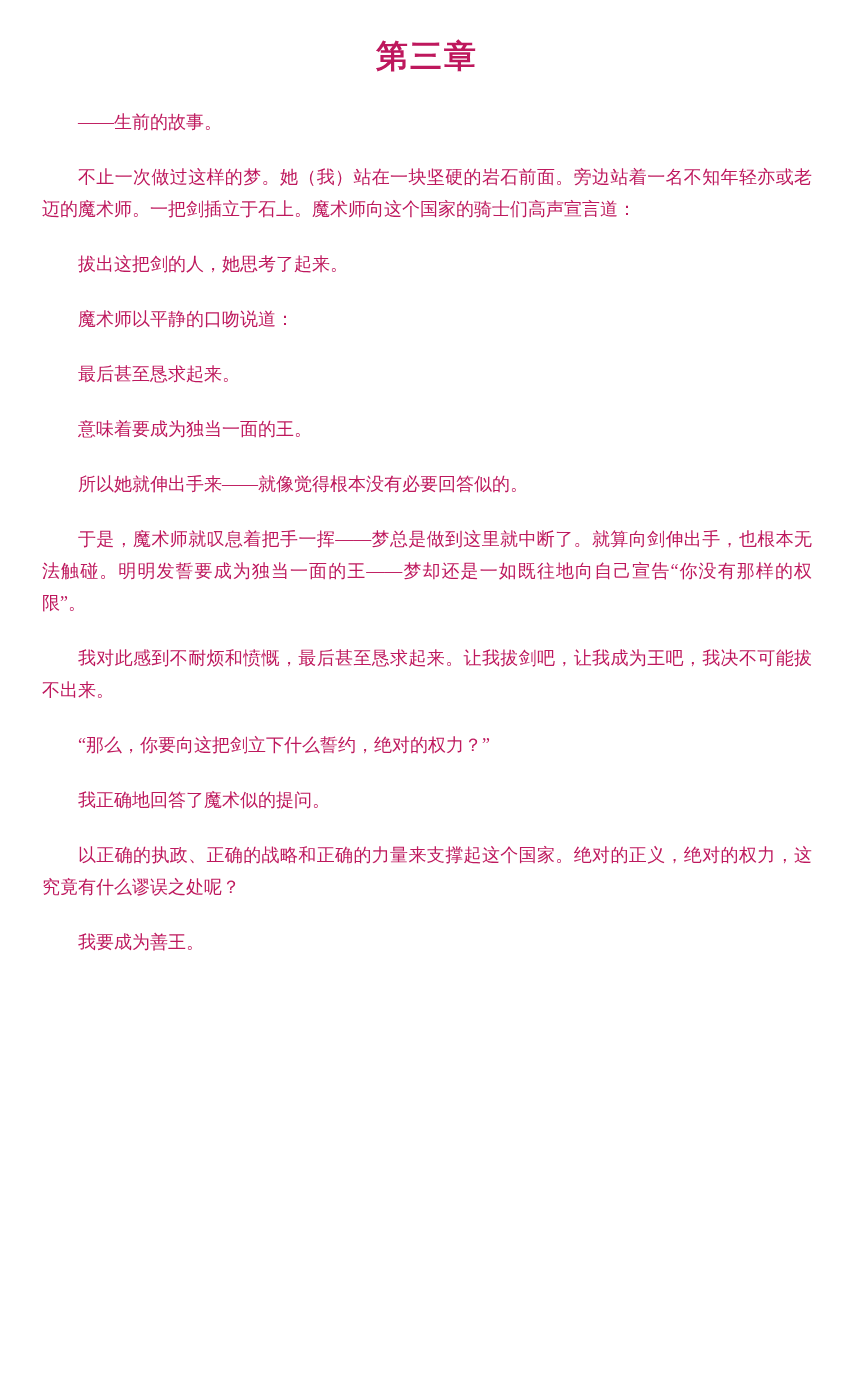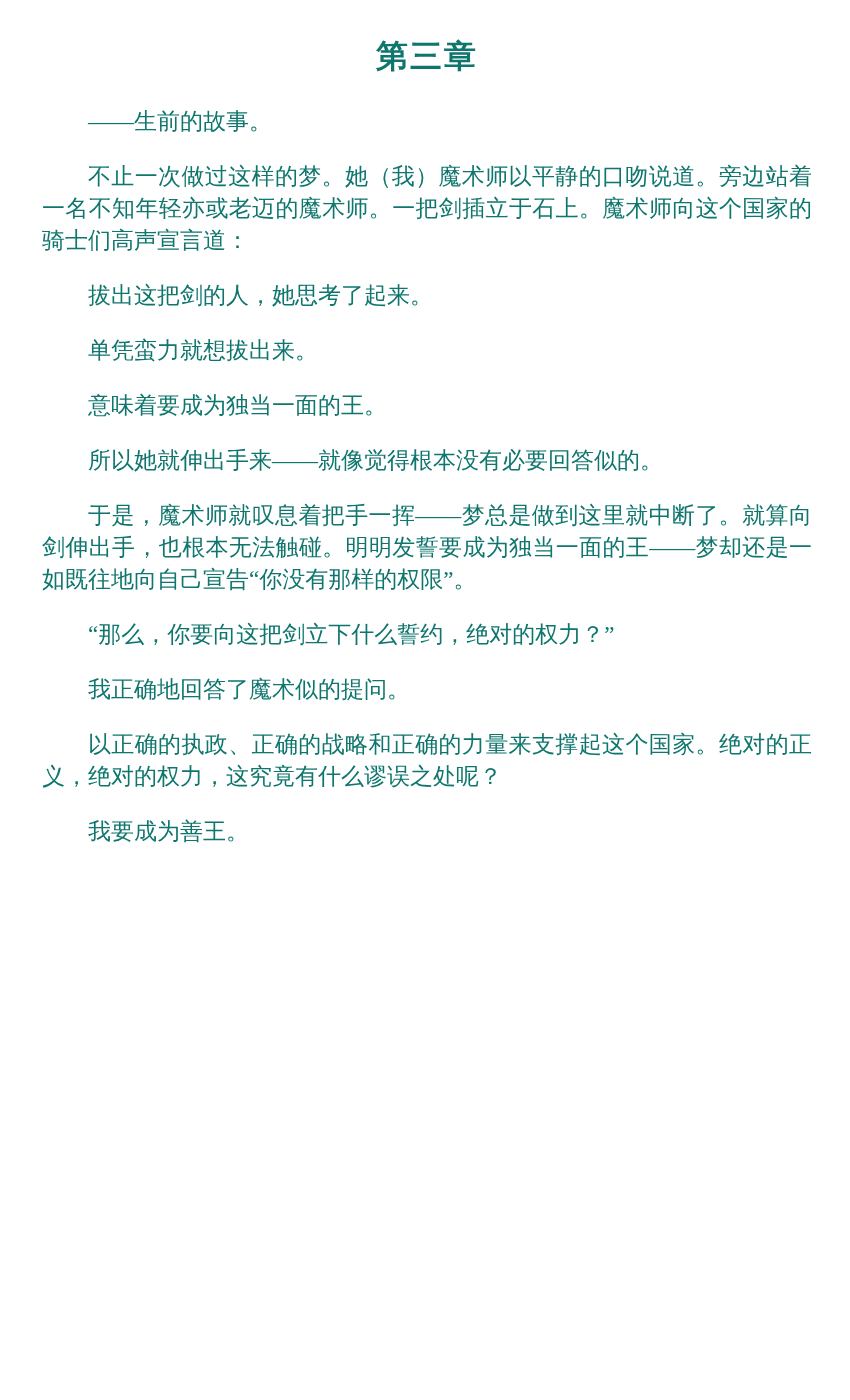--- a/index.html
+++ b/index.html
@@ -6,70 +6,72 @@
     margin: 0;
     padding: 0;
     background: #ffffff;
   }
   .page {
     position: relative;
     width: 850px;
     height: 1400px;
     box-sizing: border-box;
     background: #ffffff;
-    color: #0f766e;
+    color: #be185d;
     padding: 36px 38px 0 42px;
     overflow: hidden;
     font-family: "Liberation Serif", "DejaVu Serif", serif;
   }
   .title {
     font-size: 32px;
     font-weight: 700;
     text-align: center;
     margin: 0 0 30px 0;
     line-height: 40px;
     letter-spacing: 2px;
   }
   .content {
     width: 100%;
   }
   .para {
-    font-size: 23px;
+    font-size: 18px;
     line-height: 32px;
     margin: 0 0 23px 0;
     text-indent: 2em;
     text-align: justify;
     word-break: break-all;
   }
 </style>
 </head>
 <body>
 
 <div class="page">
   <h1 class="title">第三章</h1>
   <div class="content">
 
       <p class="para">——生前的故事。</p>
 
-      <p class="para">不止一次做过这样的梦。她（我）魔术师以平静的口吻说道。旁边站着一名不知年轻亦或老迈的魔术师。一把剑插立于石上。魔术师向这个国家的骑士们高声宣言道：</p>
+      <p class="para">不止一次做过这样的梦。她（我）站在一块坚硬的岩石前面。旁边站着一名不知年轻亦或老迈的魔术师。一把剑插立于石上。魔术师向这个国家的骑士们高声宣言道：</p>
 
       <p class="para">拔出这把剑的人，她思考了起来。</p>
 
 
+      <p class="para">魔术师以平静的口吻说道：</p>
 
 
 
-      <p class="para">单凭蛮力就想拔出来。</p>
+      <p class="para">最后甚至恳求起来。</p>
 
       <p class="para">意味着要成为独当一面的王。</p>
 
       <p class="para">所以她就伸出手来——就像觉得根本没有必要回答似的。</p>
 
       <p class="para">于是，魔术师就叹息着把手一挥——梦总是做到这里就中断了。就算向剑伸出手，也根本无法触碰。明明发誓要成为独当一面的王——梦却还是一如既往地向自己宣告“你没有那样的权限”。</p>
 
+      <p class="para">我对此感到不耐烦和愤慨，最后甚至恳求起来。让我拔剑吧，让我成为王吧，我决不可能拔不出来。</p>
 
       <p class="para">“那么，你要向这把剑立下什么誓约，绝对的权力？”</p>
 
       <p class="para">我正确地回答了魔术似的提问。</p>
 
       <p class="para">以正确的执政、正确的战略和正确的力量来支撑起这个国家。绝对的正义，绝对的权力，这究竟有什么谬误之处呢？</p>
 
       <p class="para">我要成为善王。</p>
     </div>
 </div>

